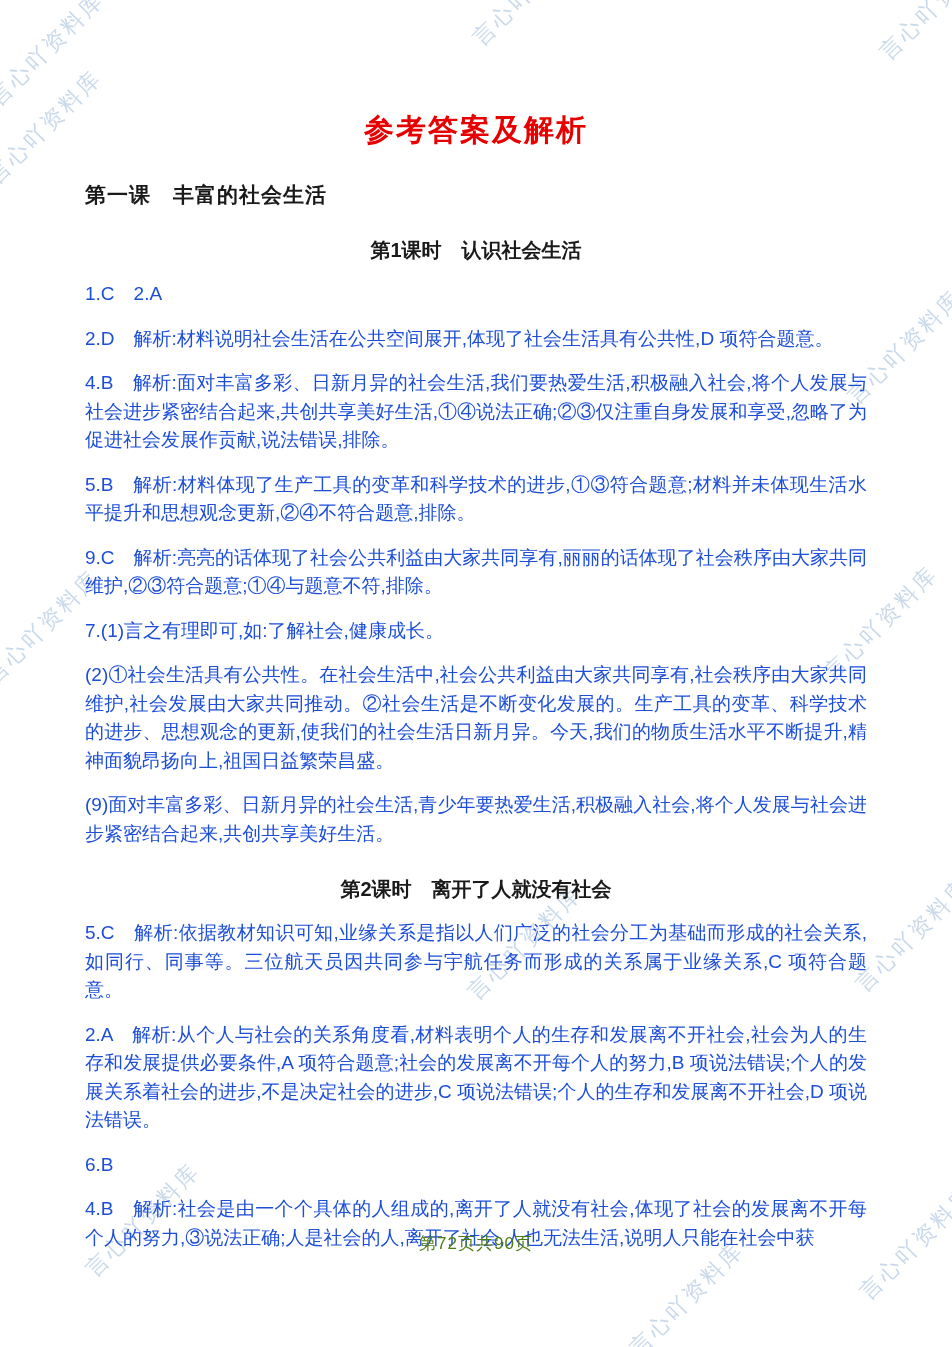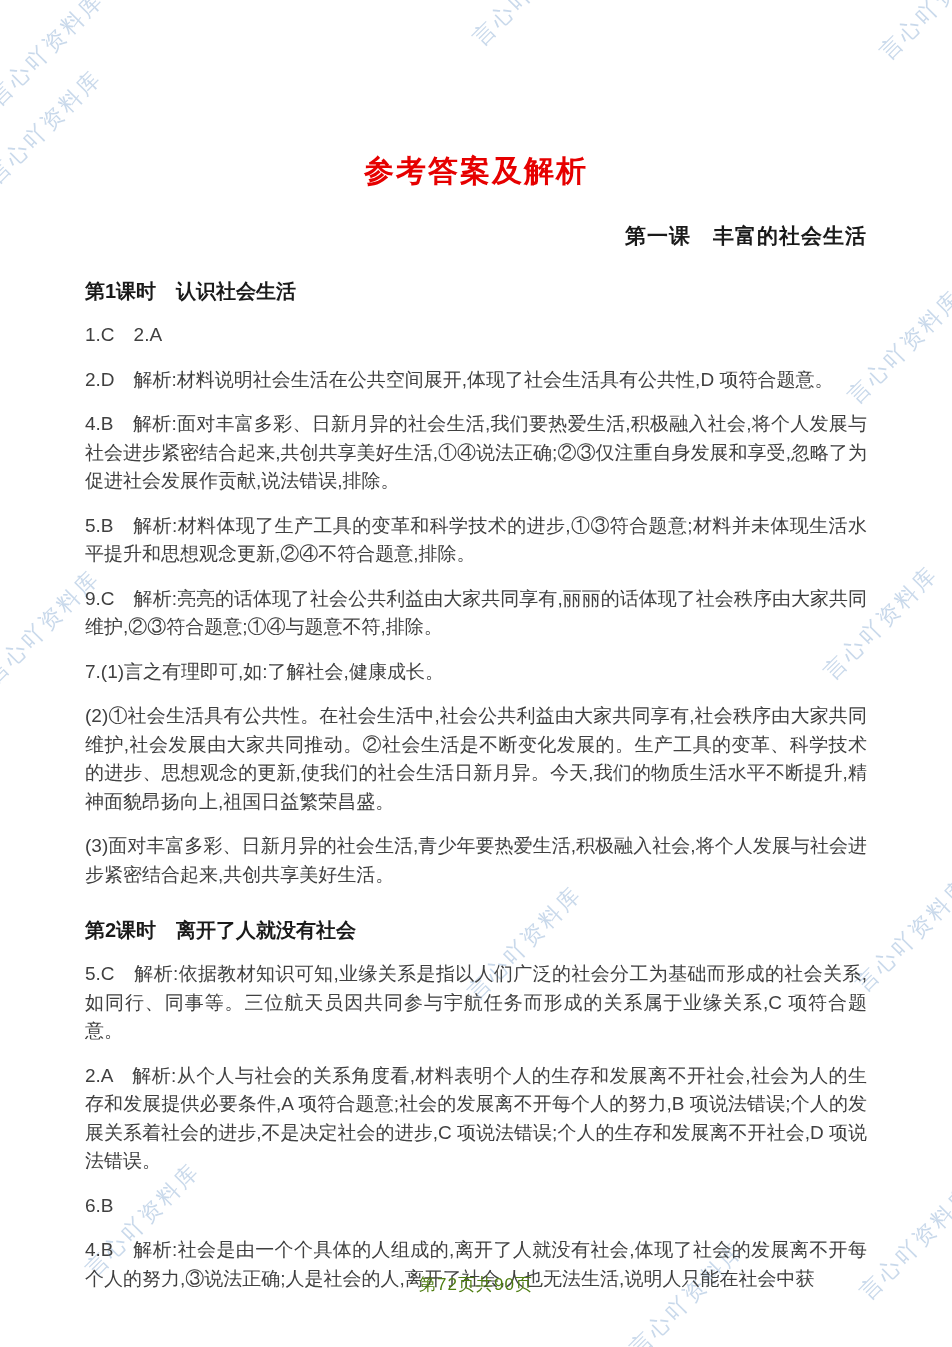--- a/index.html
+++ b/index.html
@@ -23,57 +23,58 @@
   .doc-title {
     margin-top:110px;
     text-align:center;
     color:#e60000;
     font-size:30px;
     font-weight:700;
     letter-spacing:2px;
   }
   .lesson-title {
     margin-top:30px;
-    text-align:right;
+    text-align:left;
     font-size:21px;
     font-weight:700;
     letter-spacing:1px;
   }
   .section-heading {
     margin-top:28px;
     font-size:20px;
     font-weight:700;
+    text-align:center;
   }
   .para {
     margin-top:16px;
     font-size:19px;
     line-height:1.5;
     text-align:justify;
-    color:#404040;
+    color:#1d4ed8;
   }
   .footer {
     position:absolute;
     left:0; right:0;
     top:1232px;
     text-align:center;
     font-size:17px;
     color:#4d7c0f;
     letter-spacing:1px;
   }
   .wm {
     position:absolute;
     font-size:22px;
     letter-spacing:3px;
     color:rgba(148, 180, 216, 0.5);
     transform:rotate(-45deg);
     white-space:nowrap;
     pointer-events:none;
     z-index:1;
   }
-  .content, .footer { z-index:2;margin-top:41px; }
+  .content, .footer { z-index:2; }
 </style>
 </head>
 <body>
 
 <div class="page">
 
   <div class="wm" style="left:-28px; top:34px;">言心吖资料库</div>
   <div class="wm" style="left:455px; top:-26px;">言心吖资料库</div>
   <div class="wm" style="left:862px; top:-12px;">言心吖资料库</div>
   <div class="wm" style="left:-30px; top:112px;">言心吖资料库</div>
@@ -94,21 +95,21 @@
 
     <h3 class="section-heading">第1课时　认识社会生活</h3>
 
     <p class="para">1.C　2.A</p>
     <p class="para">2.D　解析:材料说明社会生活在公共空间展开,体现了社会生活具有公共性,D 项符合题意。</p>
     <p class="para">4.B　解析:面对丰富多彩、日新月异的社会生活,我们要热爱生活,积极融入社会,将个人发展与社会进步紧密结合起来,共创共享美好生活,①④说法正确;②③仅注重自身发展和享受,忽略了为促进社会发展作贡献,说法错误,排除。</p>
     <p class="para">5.B　解析:材料体现了生产工具的变革和科学技术的进步,①③符合题意;材料并未体现生活水平提升和思想观念更新,②④不符合题意,排除。</p>
     <p class="para">9.C　解析:亮亮的话体现了社会公共利益由大家共同享有,丽丽的话体现了社会秩序由大家共同维护,②③符合题意;①④与题意不符,排除。</p>
     <p class="para">7.(1)言之有理即可,如:了解社会,健康成长。</p>
     <p class="para">(2)①社会生活具有公共性。在社会生活中,社会公共利益由大家共同享有,社会秩序由大家共同维护,社会发展由大家共同推动。②社会生活是不断变化发展的。生产工具的变革、科学技术的进步、思想观念的更新,使我们的社会生活日新月异。今天,我们的物质生活水平不断提升,精神面貌昂扬向上,祖国日益繁荣昌盛。</p>
-    <p class="para">(3)面对丰富多彩、日新月异的社会生活,青少年要热爱生活,积极融入社会,将个人发展与社会进步紧密结合起来,共创共享美好生活。</p>
+    <p class="para">(9)面对丰富多彩、日新月异的社会生活,青少年要热爱生活,积极融入社会,将个人发展与社会进步紧密结合起来,共创共享美好生活。</p>
 
     <h3 class="section-heading">第2课时　离开了人就没有社会</h3>
 
     <p class="para">5.C　解析:依据教材知识可知,业缘关系是指以人们广泛的社会分工为基础而形成的社会关系,如同行、同事等。三位航天员因共同参与宇航任务而形成的关系属于业缘关系,C 项符合题意。</p>
     <p class="para">2.A　解析:从个人与社会的关系角度看,材料表明个人的生存和发展离不开社会,社会为人的生存和发展提供必要条件,A 项符合题意;社会的发展离不开每个人的努力,B 项说法错误;个人的发展关系着社会的进步,不是决定社会的进步,C 项说法错误;个人的生存和发展离不开社会,D 项说法错误。</p>
     <p class="para">6.B</p>
     <p class="para">4.B　解析:社会是由一个个具体的人组成的,离开了人就没有社会,体现了社会的发展离不开每个人的努力,③说法正确;人是社会的人,离开了社会,人也无法生活,说明人只能在社会中获</p>
 
   </div>
 

